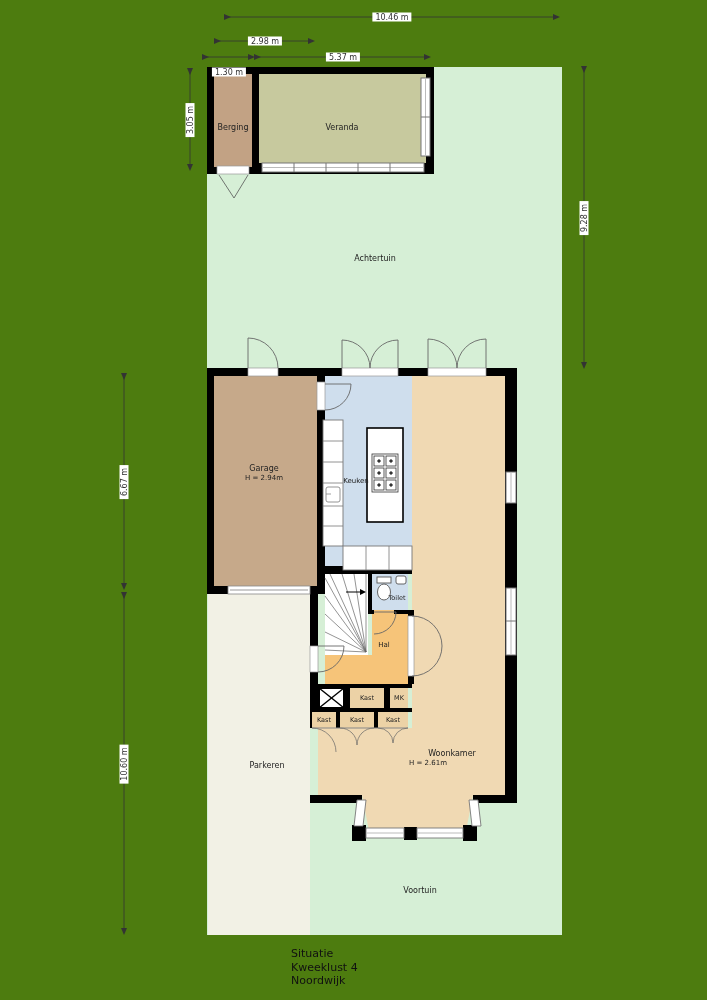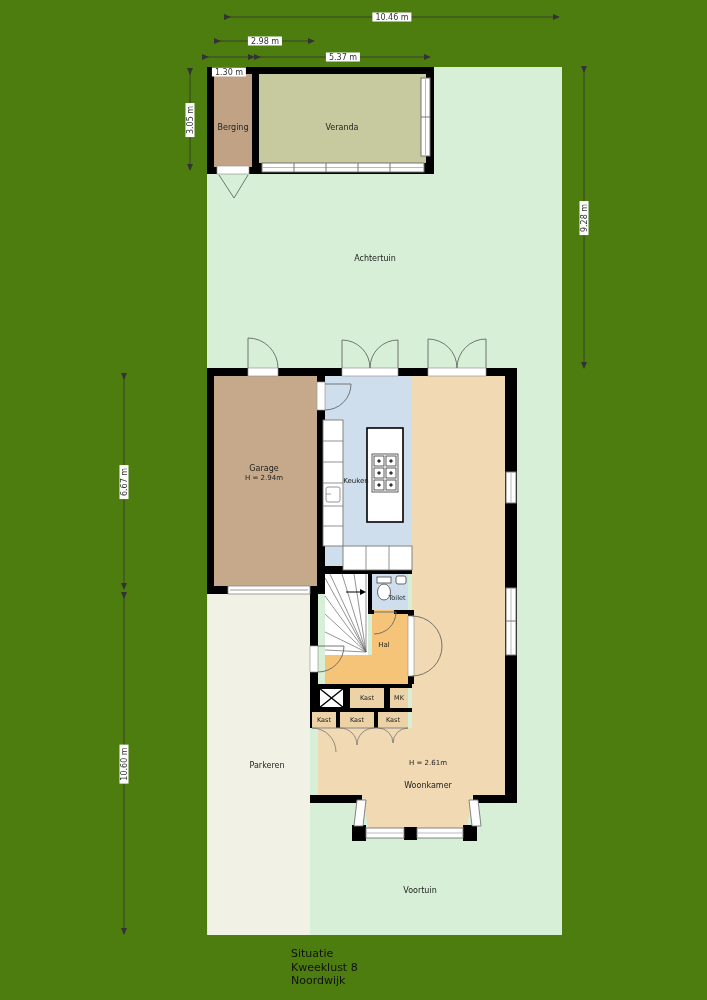--- a/index.html
+++ b/index.html
@@ -285,25 +285,25 @@
 <div class="lbl small" style="left:356px;top:481px;">Keuken</div>
 <div class="lbl tiny" style="left:397px;top:598px;">Toilet</div>
 <div class="lbl small" style="left:384px;top:645px;">Hal</div>
 
 <div class="lbl tiny" style="left:367px;top:698px;">Kast</div>
 <div class="lbl tiny" style="left:399px;top:698px;">MK</div>
 <div class="lbl tiny" style="left:324px;top:720px;">Kast</div>
 <div class="lbl tiny" style="left:357px;top:720px;">Kast</div>
 <div class="lbl tiny" style="left:393px;top:720px;">Kast</div>
 
-<div class="lbl" style="left:428px;top:753px;margin-top:32px;">Woonkamer</div>
+<div class="lbl" style="left:452px;top:753px;">Woonkamer</div>
 <div class="lbl small" style="left:428px;top:763px;">H = 2.61m</div>
 
 <div class="lbl" style="left:267px;top:765px;">Parkeren</div>
 <div class="lbl" style="left:420px;top:890px;">Voortuin</div>
 
 <div class="title-block">
   <div>Situatie</div>
-  <div>Kweeklust 8</div>
+  <div>Kweeklust 4</div>
   <div>Noordwijk</div>
 </div>
 
 </div>
 
 </body></html>

